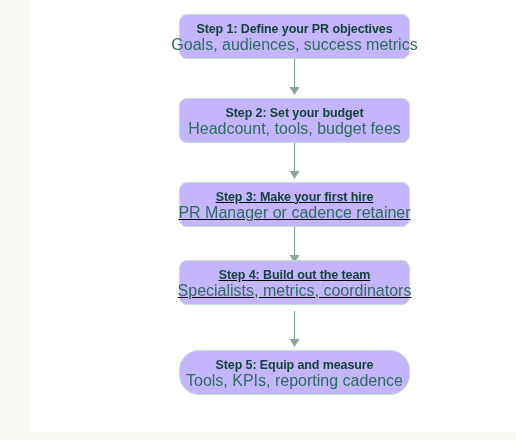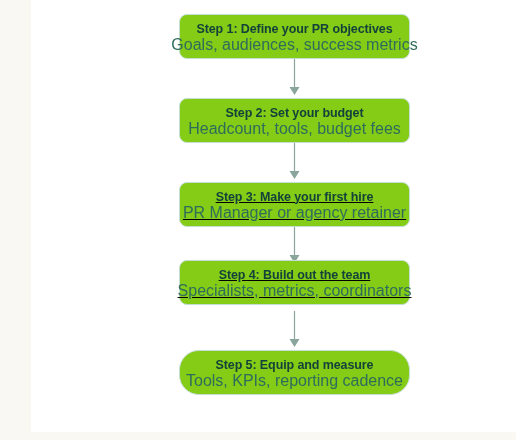--- a/index.html
+++ b/index.html
@@ -36,21 +36,21 @@
     top: 0;
     width: 516px;
     height: 432px;
   }
   .flow-node {
     position: absolute;
     left: 179px;
     width: 231px;
     height: 45px;
     box-sizing: border-box;
-    background: #84cc16;
+    background: #c4b5fd;
     border: 1px solid #c3ded2;
     border-radius: 8px;
     display: flex;
     flex-direction: column;
     align-items: center;
     justify-content: center;
     text-align: center;
   }
   .node-title {
     font-size: 12.5px;
@@ -115,21 +115,21 @@
 
     <div class="flow-connector c1">
       <svg width="516" height="39" viewBox="0 0 516 39" xmlns="http://www.w3.org/2000/svg">
         <line x1="294.5" y1="0" x2="294.5" y2="31" stroke="#8aa69c" stroke-width="1.2"></line>
         <path d="M289.5 28 L294.5 36 L299.5 28 Z" fill="#8aa69c"></path>
       </svg>
     </div>
 
     <div class="flow-node n2">
       <div class="node-title">Step 3: Make your first hire</div>
-      <div class="node-subtitle">PR Manager or agency retainer</div>
+      <div class="node-subtitle">PR Manager or cadence retainer</div>
     </div>
 
     <div class="flow-connector c2">
       <svg width="516" height="39" viewBox="0 0 516 39" xmlns="http://www.w3.org/2000/svg">
         <line x1="294.5" y1="0" x2="294.5" y2="31" stroke="#8aa69c" stroke-width="1.2"></line>
         <path d="M289.5 28 L294.5 36 L299.5 28 Z" fill="#8aa69c"></path>
       </svg>
     </div>
 
     <div class="flow-node n3">

